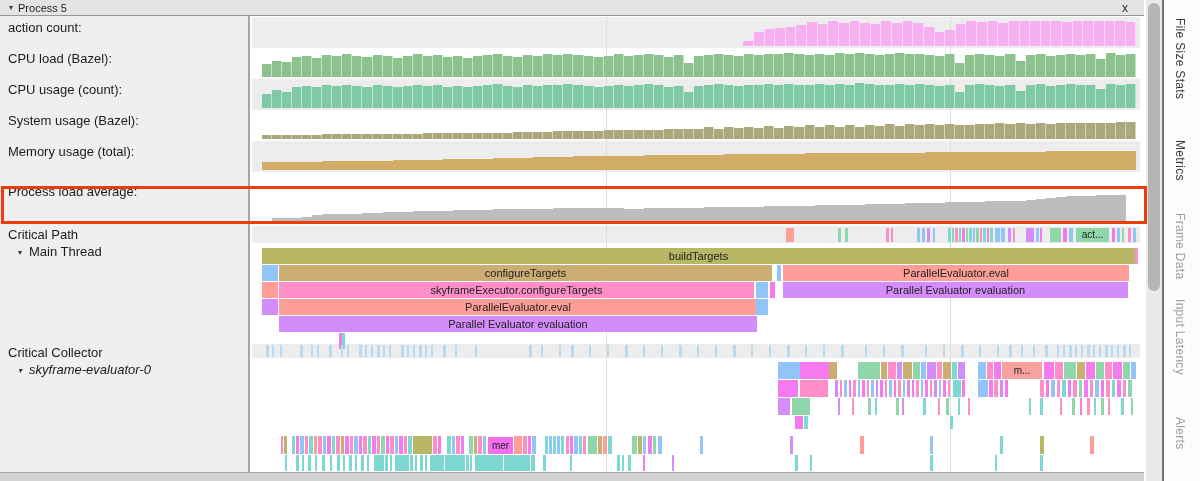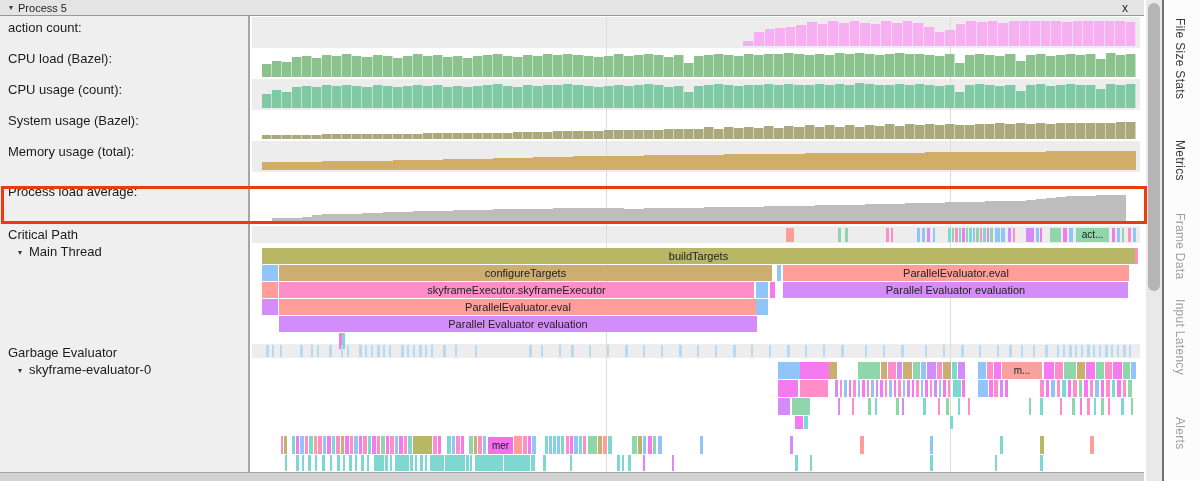--- a/index.html
+++ b/index.html
@@ -52,22 +52,22 @@
 
   <div class="labelcol" id="labelcol">
       <div class="rowlabel" style="top: 4px;">action count:</div>
       <div class="rowlabel" style="top: 35px;">CPU load (Bazel):</div>
       <div class="rowlabel" style="top: 66px;">CPU usage (count):</div>
       <div class="rowlabel" style="top: 97px;">System usage (Bazel):</div>
       <div class="rowlabel" style="top: 128px;">Memory usage (total):</div>
       <div class="rowlabel" style="top: 168px;">Process load average:</div>
       <div class="rowlabel" style="top: 211px; left: 8px;">Critical Path</div>
       <div class="rowlabel" style="top: 228px; left: 12px;"><span class="tri">▾</span>Main Thread</div>
-      <div class="rowlabel" style="top: 329px; left: 8px;">Garbage Evaluator</div>
-      <div class="rowlabel" style="top: 346px; left: 12px;"><span class="tri">▾</span>skyframe-evaluator-0</div>
+      <div class="rowlabel" style="top: 329px; left: 8px;">Critical Collector</div>
+      <div class="rowlabel" style="top: 346px; left: 12px; font-style: italic;"><span class="tri">▾</span>skyframe-evaluator-0</div>
     </div>
   <div id="canvas">
       <div class="trow" style="top: 17px; height: 31px; background: rgb(237, 237, 237);"></div>
       <div class="bars" style="top: 20px; height: 26px;">
         <div style="height: 0px; background: rgb(246, 175, 241);"></div>
         <div style="height: 0px; background: rgb(246, 175, 241);"></div>
         <div style="height: 0px; background: rgb(246, 175, 241);"></div>
         <div style="height: 0px; background: rgb(246, 175, 241);"></div>
         <div style="height: 0px; background: rgb(246, 175, 241);"></div>
         <div style="height: 0px; background: rgb(246, 175, 241);"></div>
@@ -650,21 +650,21 @@
       <div class="seg" style="left: 262px; top: 265px; width: 16px; height: 16px; background: rgb(146, 197, 247);"></div>
       <div class="seg" style="left: 279px; top: 265px; width: 493px; height: 16px; background: rgb(204, 173, 114);">
         <span class="lbl" style="line-height: 16px;">configureTargets</span>
       </div>
       <div class="seg" style="left: 777px; top: 265px; width: 4px; height: 16px; background: rgb(146, 197, 247);"></div>
       <div class="seg" style="left: 783px; top: 265px; width: 346px; height: 16px; background: rgb(255, 158, 153);">
         <span class="lbl" style="line-height: 16px;">ParallelEvaluator.eval</span>
       </div>
       <div class="seg" style="left: 262px; top: 282px; width: 16px; height: 16px; background: rgb(255, 158, 153);"></div>
       <div class="seg" style="left: 279px; top: 282px; width: 475px; height: 16px; background: rgb(255, 142, 200);">
-        <span class="lbl" style="line-height: 16px;">skyframeExecutor.skyframeExecutor</span>
+        <span class="lbl" style="line-height: 16px;">skyframeExecutor.configureTargets</span>
       </div>
       <div class="seg" style="left: 756px; top: 282px; width: 12px; height: 16px; background: rgb(146, 197, 247);"></div>
       <div class="seg" style="left: 770px; top: 282px; width: 5px; height: 16px; background: rgb(245, 121, 239);"></div>
       <div class="seg" style="left: 783px; top: 282px; width: 345px; height: 16px; background: rgb(213, 140, 251);">
         <span class="lbl" style="line-height: 16px;">Parallel Evaluator evaluation</span>
       </div>
       <div class="seg" style="left: 262px; top: 299px; width: 16px; height: 16px; background: rgb(213, 140, 251);"></div>
       <div class="seg" style="left: 279px; top: 299px; width: 478px; height: 16px; background: rgb(255, 158, 153);">
         <span class="lbl" style="line-height: 16px;">ParallelEvaluator.eval</span>
       </div>

